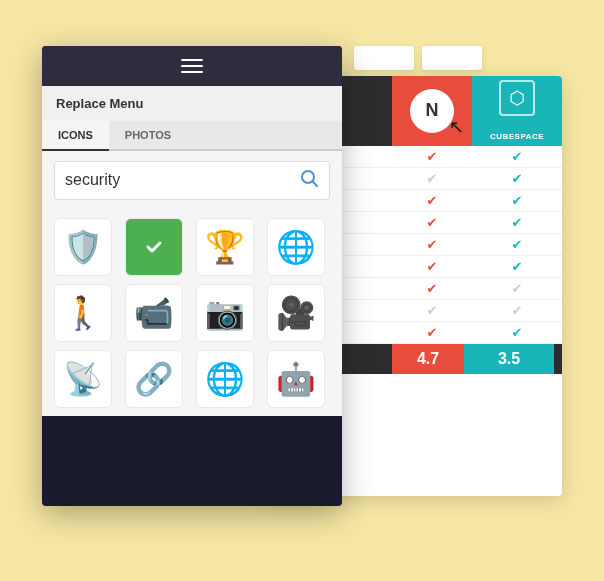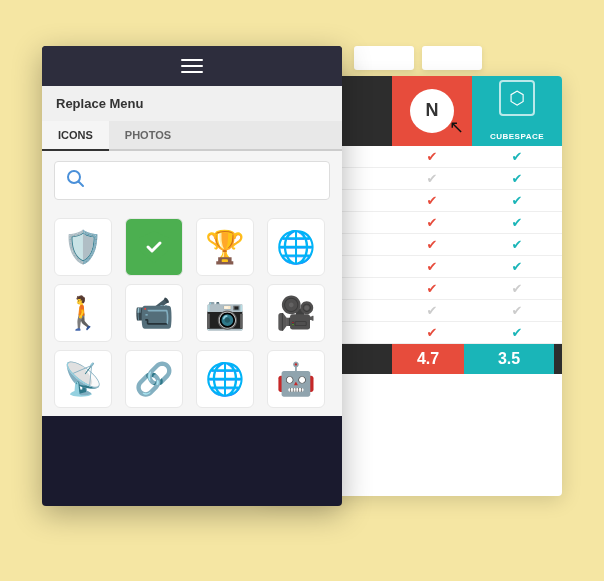--- a/index.html
+++ b/index.html
@@ -449,20 +449,21 @@
 
     <div class="menu-title-bar">Replace Menu</div>
 
     <div class="menu-tabs">
       <div class="menu-tab active">ICONS</div>
       <div class="menu-tab">PHOTOS</div>
     </div>
 
     <div class="search-bar">
       <div class="search-input-wrap">
+        <span class="search-text">security</span>
         <span class="search-icon-svg">
           <svg width="20" height="20" viewBox="0 0 20 20" fill="none">
             <circle cx="9" cy="9" r="6" stroke="#4a90d9" stroke-width="2"></circle>
             <line x1="13.5" y1="13.5" x2="18" y2="18" stroke="#4a90d9" stroke-width="2" stroke-linecap="round"></line>
           </svg>
         </span>
       </div>
     </div>
 
     <div class="icons-grid">

